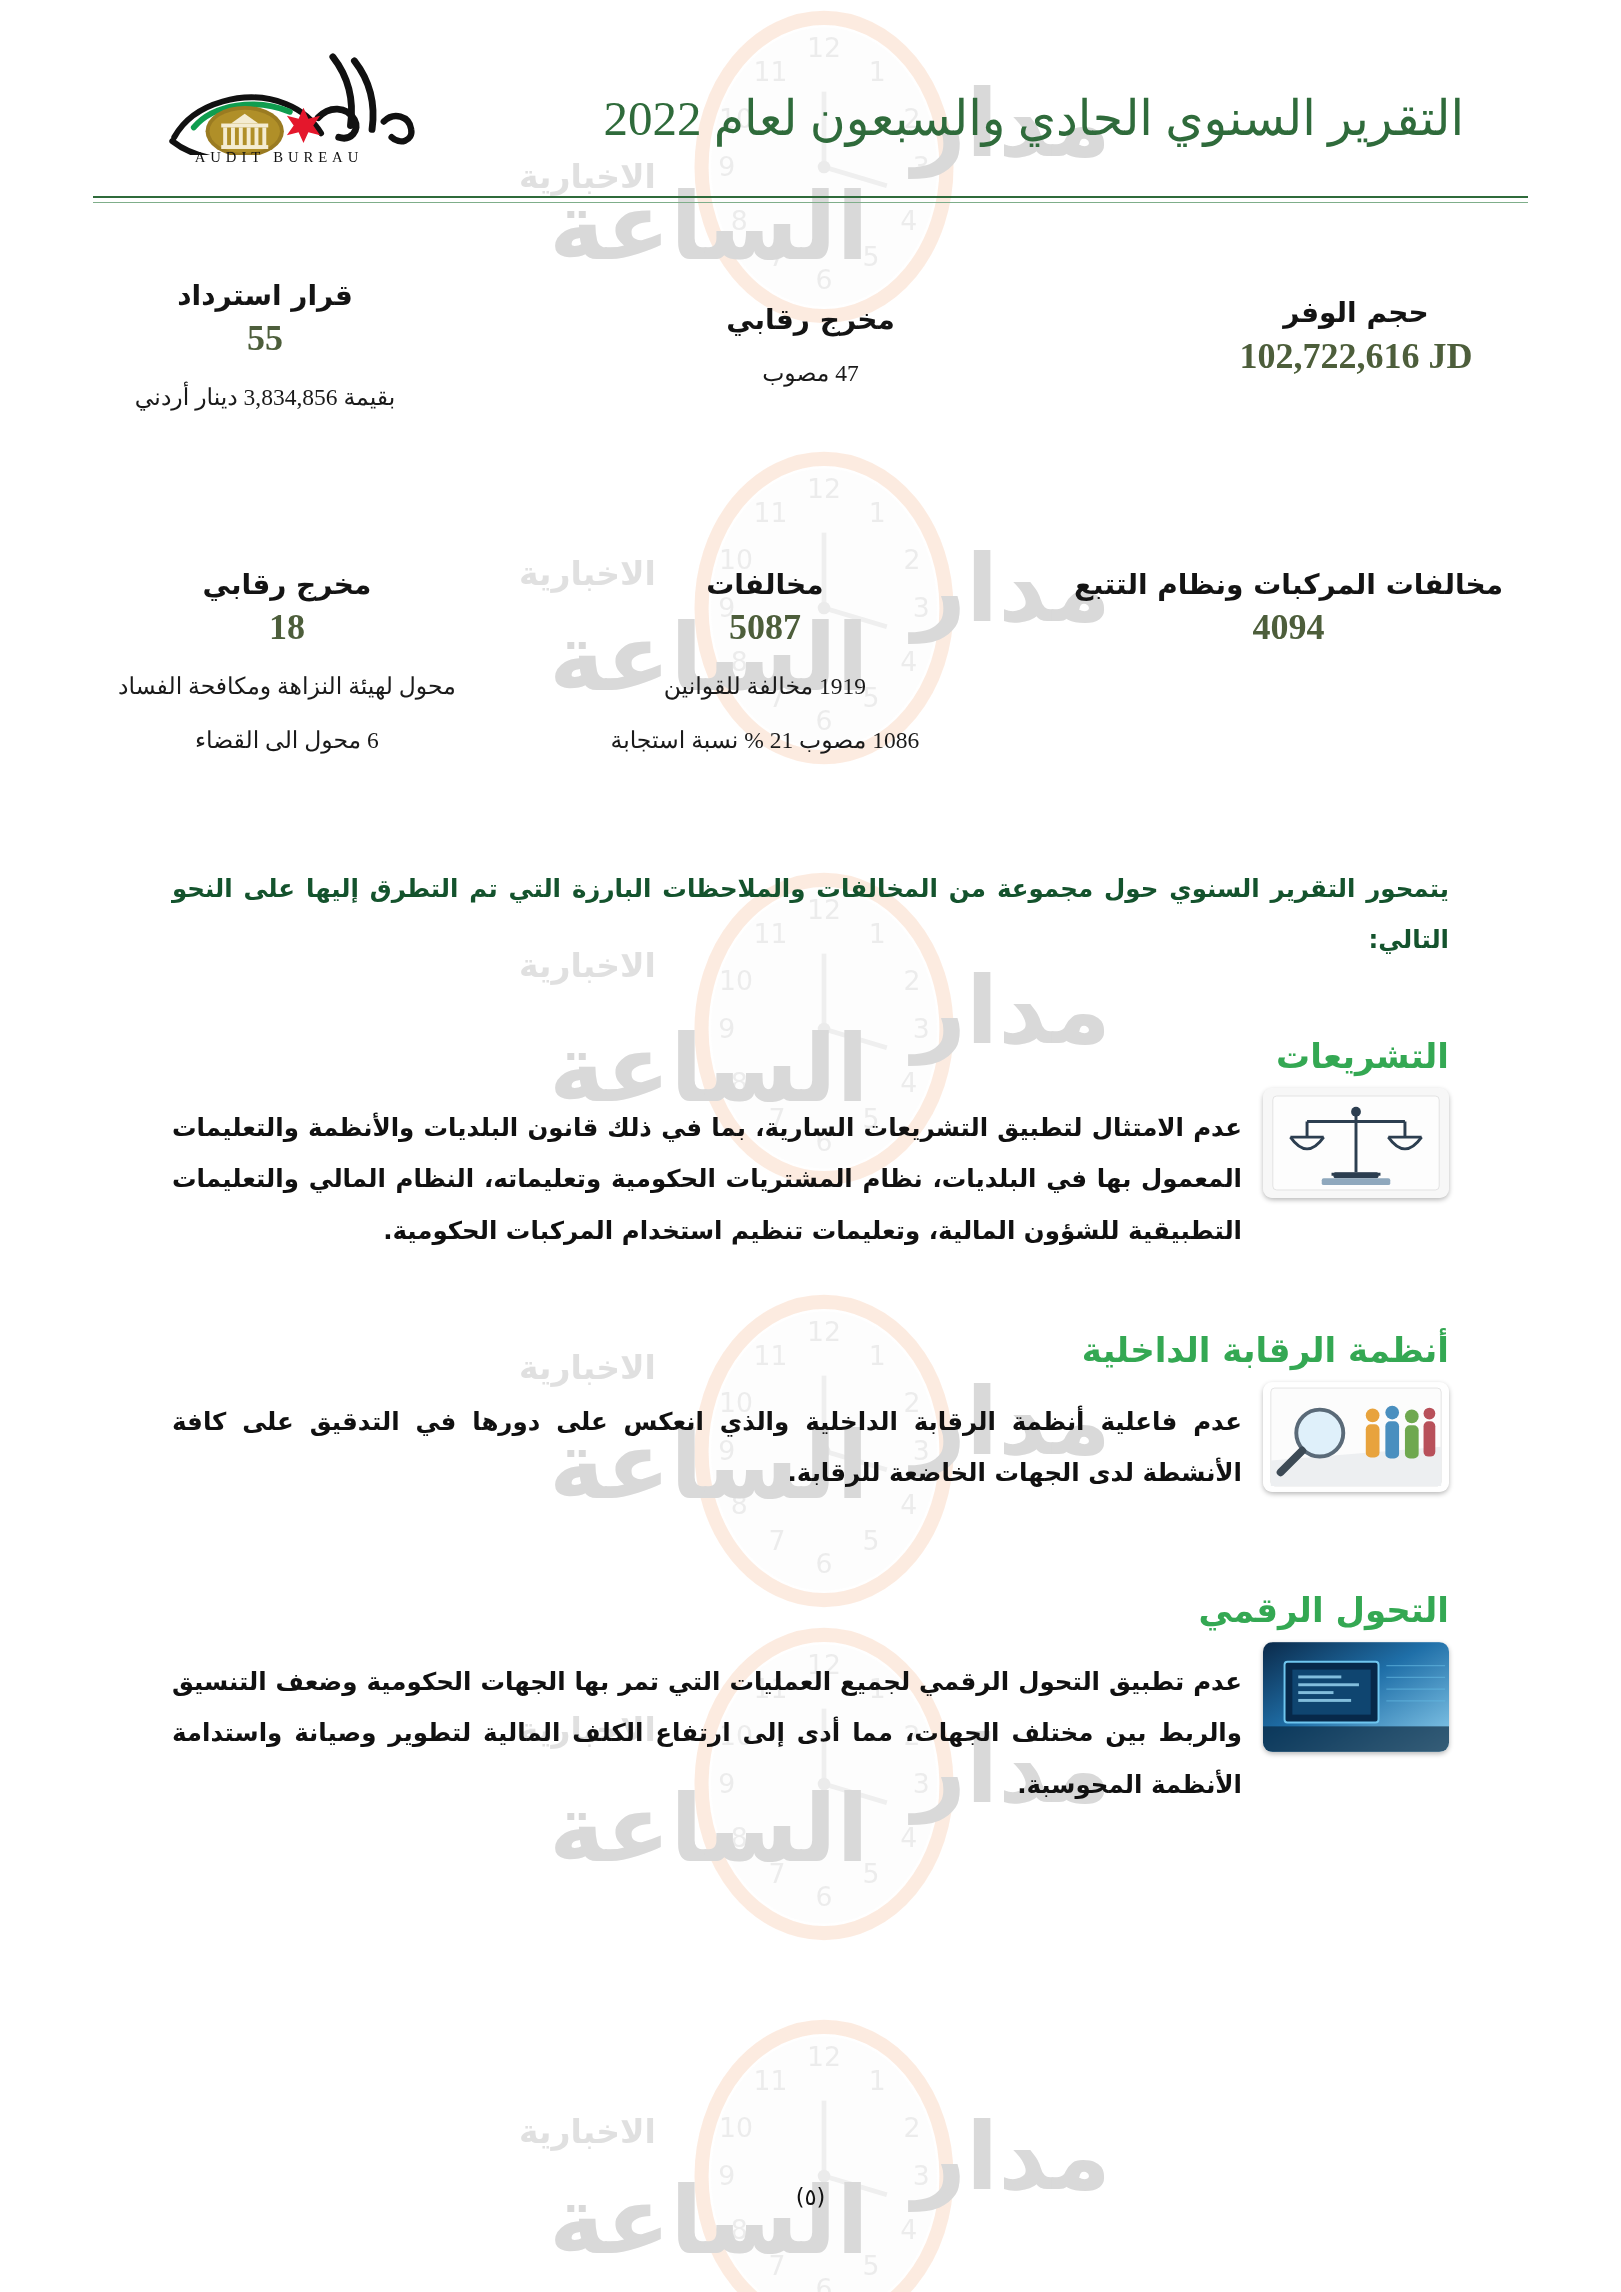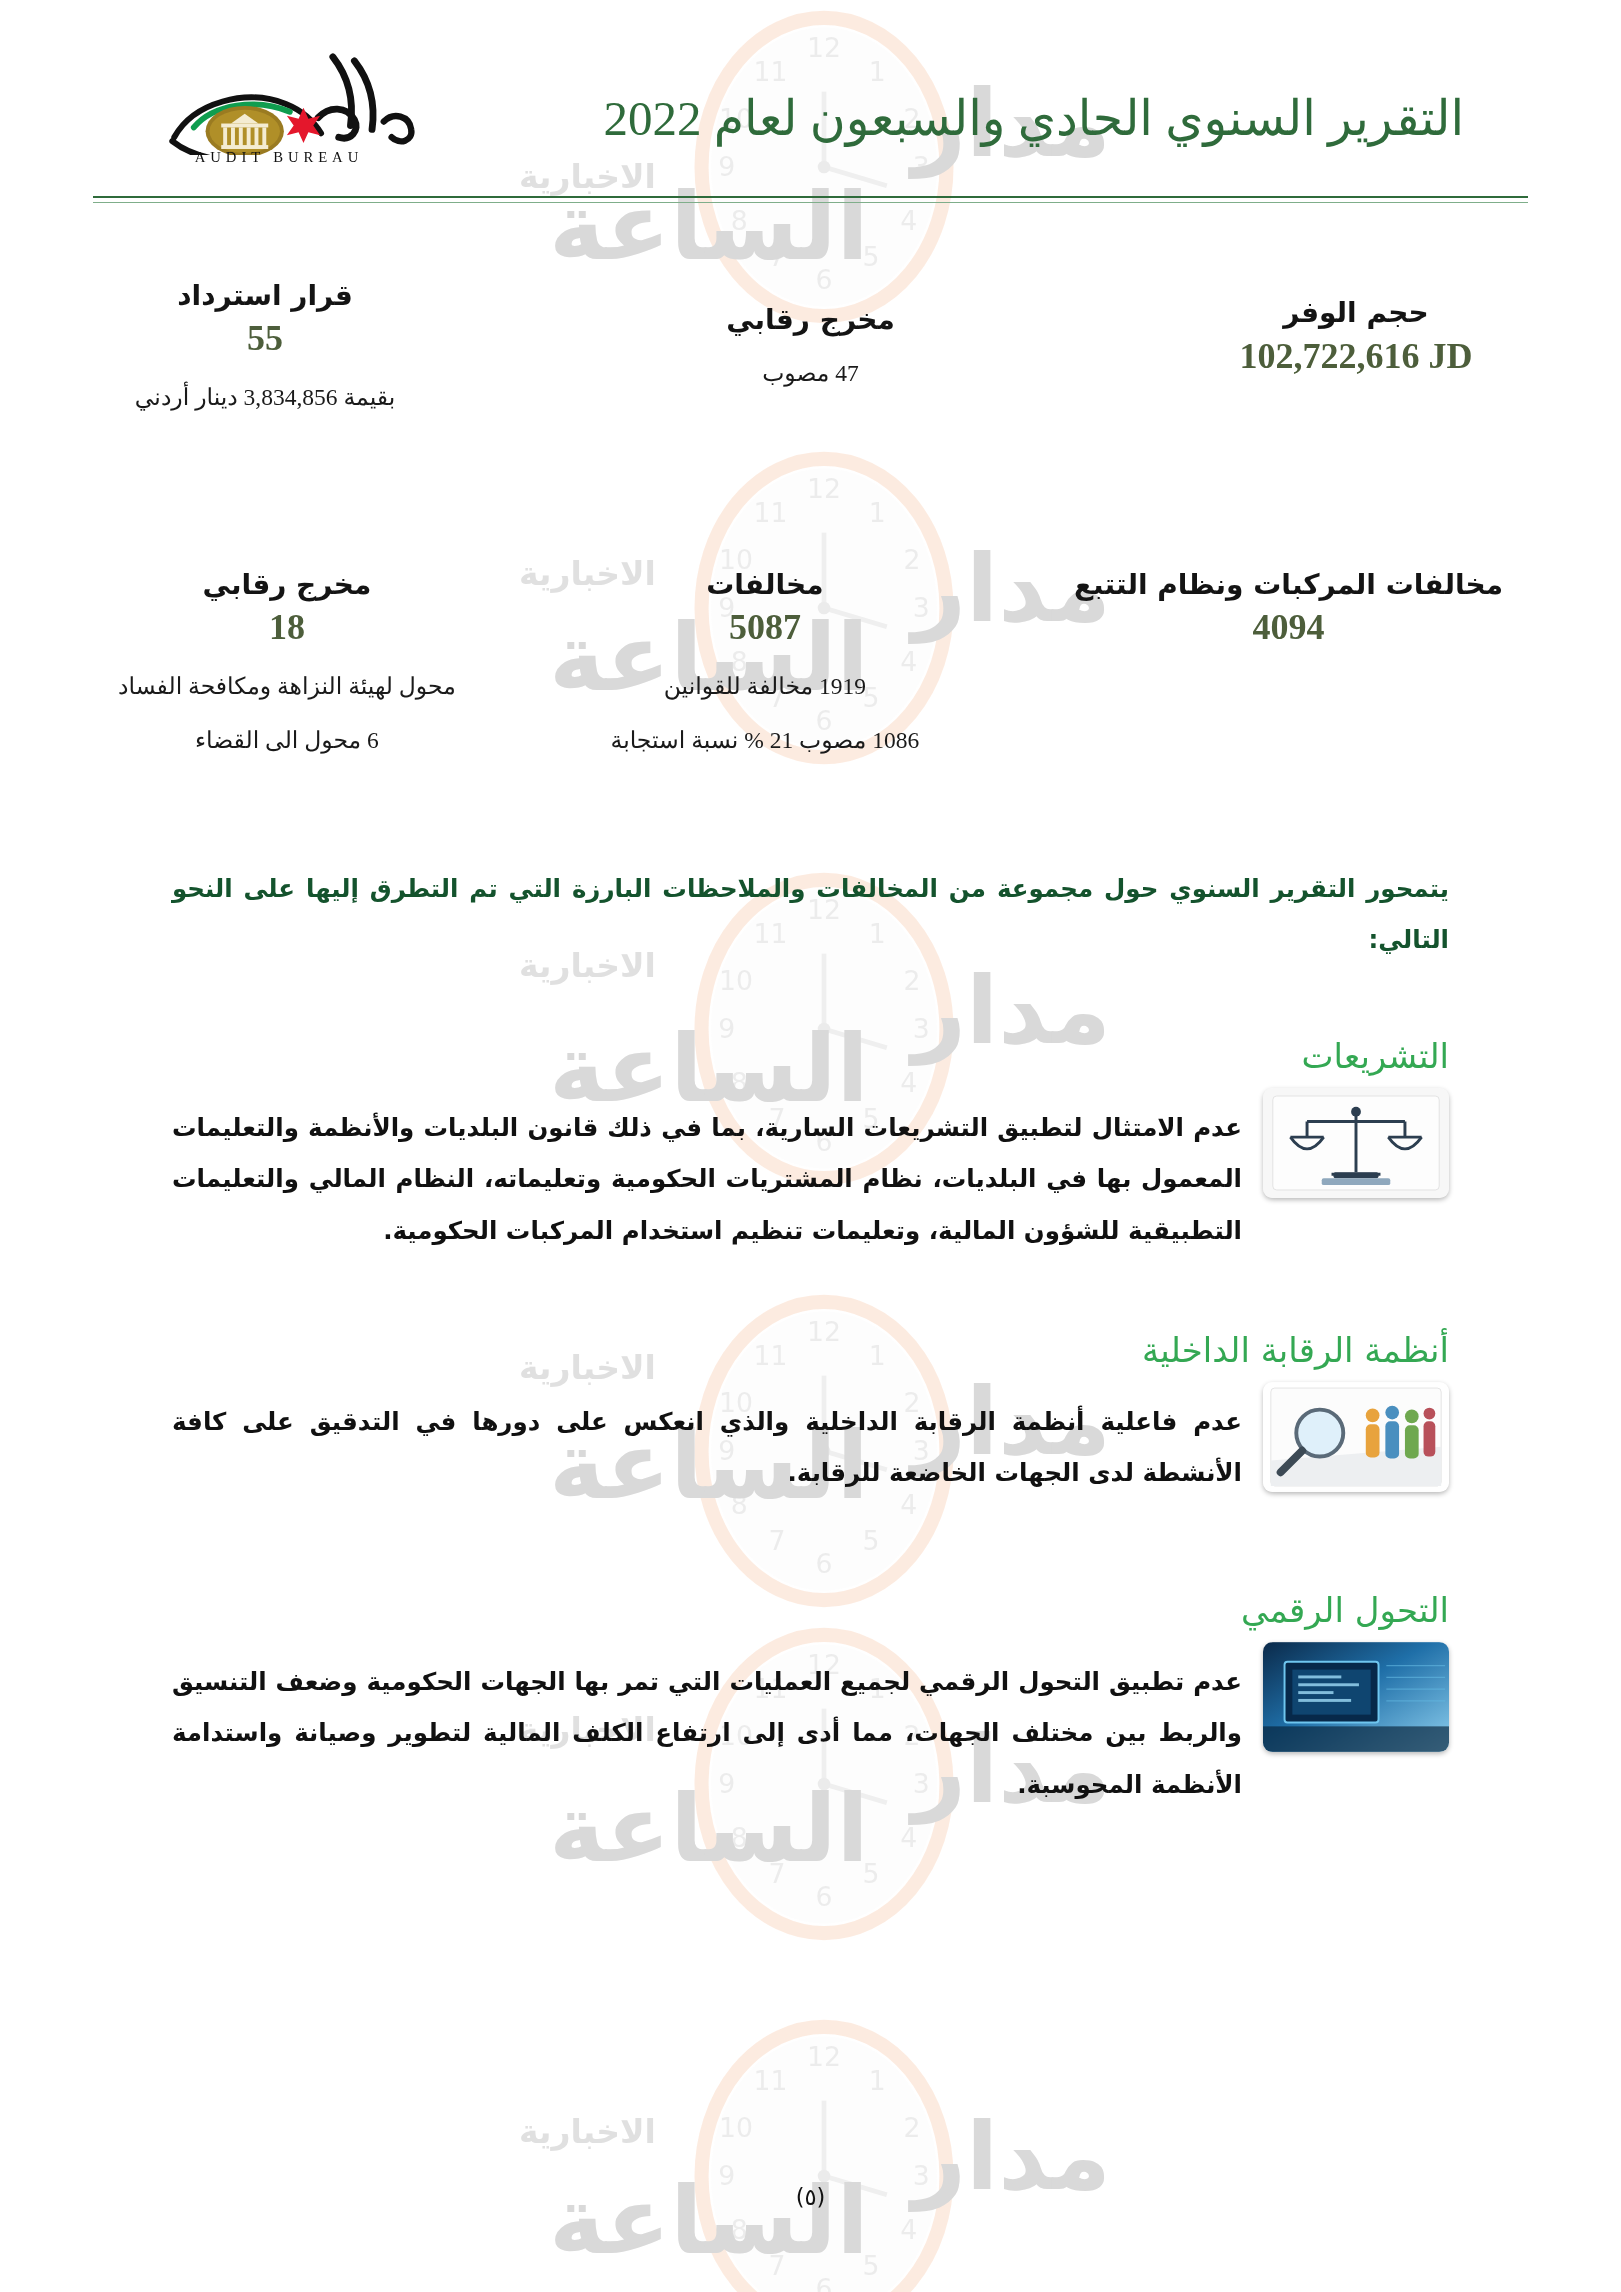--- a/index.html
+++ b/index.html
@@ -172,21 +172,21 @@
     z-index: 5;
     direction: rtl;
   }
   #section-0 { top: 1034px; }
   #section-1 { top: 1328px; }
   #section-2 { top: 1588px; }
 
   .section-heading {
     font-family: "DejaVu Sans", sans-serif;
     font-size: 34px;
-    font-weight: normal;
+    font-weight: bold;
     color: #34a853;
     text-align: right;
     margin: 0 0 23.5px 0;
     line-height: 1.3;
   }
   .section-body {
     display: flex;
     flex-direction: row;
     align-items: flex-start;
     gap: 21px;

